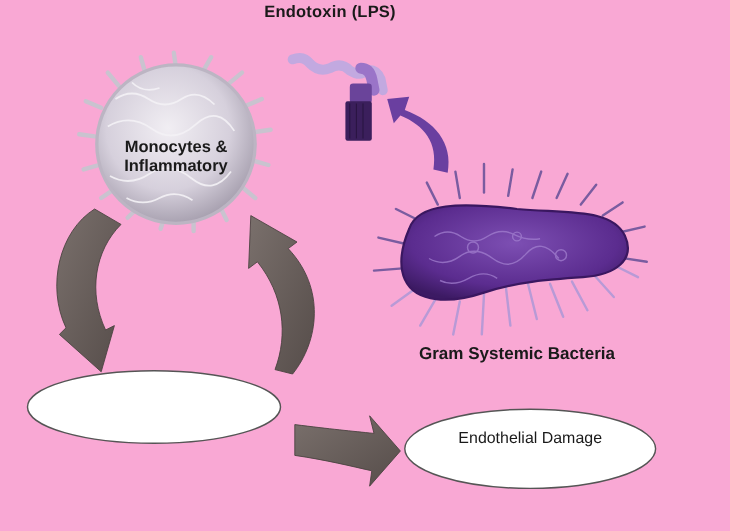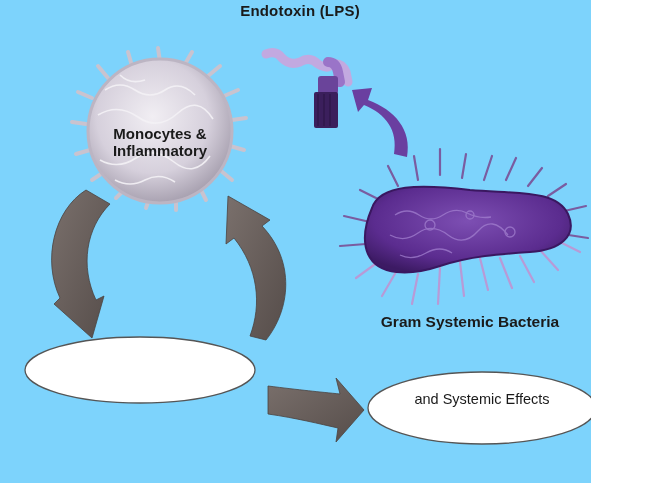--- a/index.html
+++ b/index.html
@@ -1,16 +1,16 @@
 <!DOCTYPE html>
 <html><head>
 <meta charset="utf-8">
 <style>
   html, body { margin: 0; padding: 0; background: #ffffff; }
-  #stage { position: relative; width: 591px; height: 483px; overflow: hidden; background: #7dd3fc; font-family: "Liberation Sans", sans-serif; }
+  #stage { position: relative; width: 664px; height: 483px; overflow: hidden; background: #f9a8d4; font-family: "Liberation Sans", sans-serif; }
   svg { position: absolute; left: 0; top: 0; }
   .lbl { position: absolute; color: #1a1a1a; font-family: "Liberation Sans", sans-serif; text-align: center; line-height: 1.15; }
   #lbl-lps { left: 215px; top: 2px; width: 170px; font-size: 15px; font-weight: bold; letter-spacing: 0.2px; }
   #lbl-mono { left: 80px; top: 125px; width: 160px; font-size: 15px; font-weight: bold; }
   #lbl-bact { left: 355px; top: 313px; width: 230px; font-size: 15.5px; font-weight: bold; }
   #lbl-infl { left: 25px; top: 353px; width: 225px; font-size: 14px; }
   #lbl-endo { left: 367px; top: 391px; width: 230px; font-size: 14.5px; }
 </style>
 </head>
 <body>
@@ -127,15 +127,15 @@
   <ellipse cx="482" cy="408" rx="114" ry="36" fill="#ffffff" stroke="#555" stroke-width="1.3"></ellipse>
 </svg>
 
 <div class="lbl" id="lbl-lps">Endotoxin (LPS)</div>
 <div class="lbl" id="lbl-mono">
   <div>Monocytes &amp;</div>
   <div>Inflammatory</div>
 </div>
 <div class="lbl" id="lbl-bact">Gram Systemic Bacteria</div>
 <div class="lbl" id="lbl-endo">
-  <div>and Systemic Effects</div>
+  <div>Endothelial Damage</div>
 </div>
 </div>
 
 </body></html>

